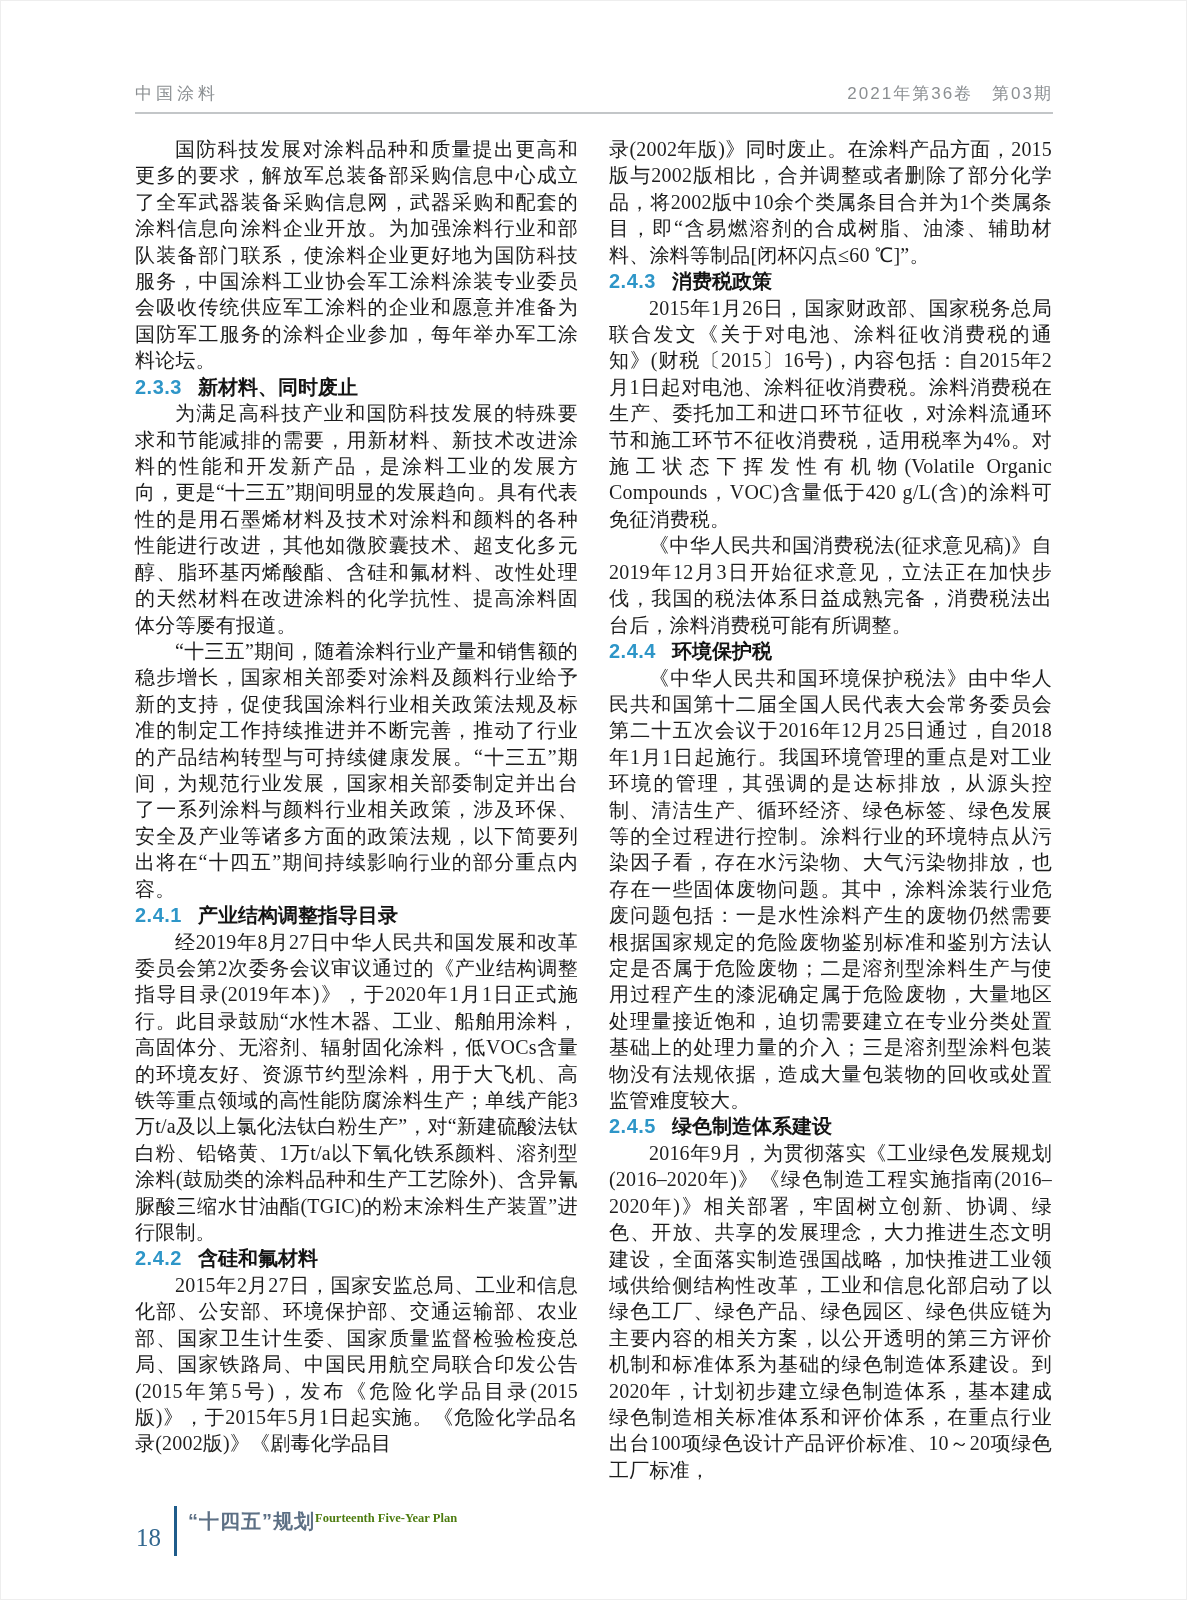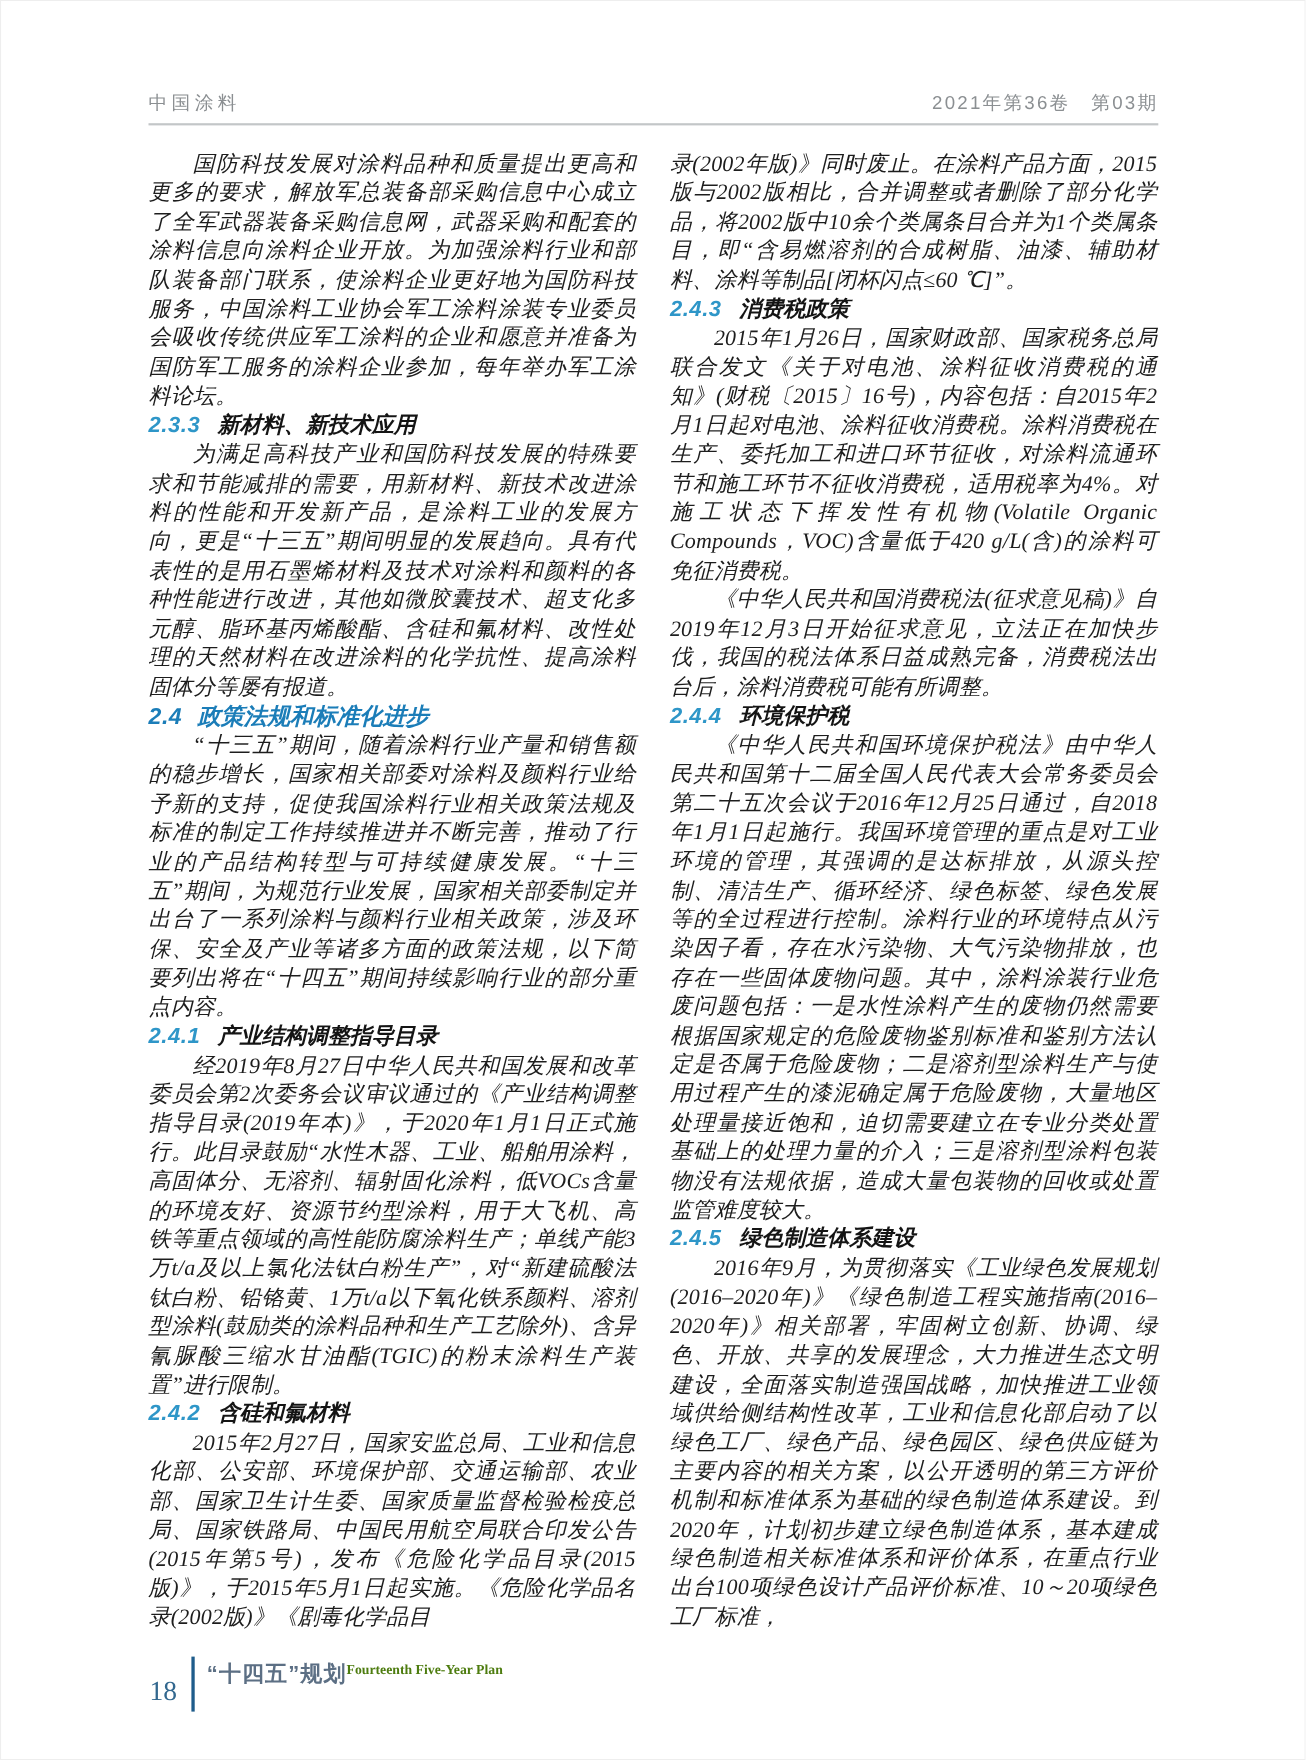--- a/index.html
+++ b/index.html
@@ -17,21 +17,21 @@
     display:flex;justify-content:space-between;align-items:flex-end;
     color:#8b8f92;font-size:17px;
     font-family:"Liberation Sans", sans-serif;
     padding-bottom:7px;border-bottom:2px solid #c3c6c8;
   }
   .header .journal{letter-spacing:4px;}
   .header .issue{letter-spacing:2px;}
   
   .content{
     position:absolute;top:136px;left:135px;width:918px;
-    display:flex;gap:31px;font-style:italic;
+    display:flex;gap:31px;
   }
   .col{width:443px;}
   .para{
     margin:0;font-size:20px;line-height:26.4px;
     text-align:justify;color:#1d1d1d;letter-spacing:0.2px;
   }
   .para.indent{text-indent:2em;}
   .h3{
     margin:0;font-size:20px;line-height:26.6px;font-weight:bold;
     font-family:"Liberation Sans", sans-serif;color:#141414;
@@ -71,23 +71,22 @@
 
   <div class="header">
     <span class="journal">中国涂料</span>
     <span class="issue">2021年第36卷　第03期</span>
   </div>
 
   <div class="content">
 
     <div class="col">
       <p class="para indent">国防科技发展对涂料品种和质量提出更高和更多的要求，解放军总装备部采购信息中心成立了全军武器装备采购信息网，武器采购和配套的涂料信息向涂料企业开放。为加强涂料行业和部队装备部门联系，使涂料企业更好地为国防科技服务，中国涂料工业协会军工涂料涂装专业委员会吸收传统供应军工涂料的企业和愿意并准备为国防军工服务的涂料企业参加，每年举办军工涂料论坛。</p>
-      <h4 class="h3"><span class="num">2.3.3</span><span class="title">新材料、新技术应用</span></h4>
+      <h4 class="h3"><span class="num">2.3.3</span><span class="title">新材料、同时废止</span></h4>
       <p class="para indent">为满足高科技产业和国防科技发展的特殊要求和节能减排的需要，用新材料、新技术改进涂料的性能和开发新产品，是涂料工业的发展方向，更是“十三五”期间明显的发展趋向。具有代表性的是用石墨烯材料及技术对涂料和颜料的各种性能进行改进，其他如微胶囊技术、超支化多元醇、脂环基丙烯酸酯、含硅和氟材料、改性处理的天然材料在改进涂料的化学抗性、提高涂料固体分等屡有报道。</p>
-      <h3 class="h2"><span class="num">2.4</span><span class="title">政策法规和标准化进步</span></h3>
       <p class="para indent">“十三五”期间，随着涂料行业产量和销售额的稳步增长，国家相关部委对涂料及颜料行业给予新的支持，促使我国涂料行业相关政策法规及标准的制定工作持续推进并不断完善，推动了行业的产品结构转型与可持续健康发展。“十三五”期间，为规范行业发展，国家相关部委制定并出台了一系列涂料与颜料行业相关政策，涉及环保、安全及产业等诸多方面的政策法规，以下简要列出将在“十四五”期间持续影响行业的部分重点内容。</p>
       <h4 class="h3"><span class="num">2.4.1</span><span class="title">产业结构调整指导目录</span></h4>
       <p class="para indent">经2019年8月27日中华人民共和国发展和改革委员会第2次委务会议审议通过的《产业结构调整指导目录(2019年本)》，于2020年1月1日正式施行。此目录鼓励“水性木器、工业、船舶用涂料，高固体分、无溶剂、辐射固化涂料，低VOCs含量的环境友好、资源节约型涂料，用于大飞机、高铁等重点领域的高性能防腐涂料生产；单线产能3万t/a及以上氯化法钛白粉生产”，对“新建硫酸法钛白粉、铅铬黄、1万t/a以下氧化铁系颜料、溶剂型涂料(鼓励类的涂料品种和生产工艺除外)、含异氰脲酸三缩水甘油酯(TGIC)的粉末涂料生产装置”进行限制。</p>
       <h4 class="h3"><span class="num">2.4.2</span><span class="title">含硅和氟材料</span></h4>
       <p class="para indent">2015年2月27日，国家安监总局、工业和信息化部、公安部、环境保护部、交通运输部、农业部、国家卫生计生委、国家质量监督检验检疫总局、国家铁路局、中国民用航空局联合印发公告(2015年第5号)，发布《危险化学品目录(2015版)》，于2015年5月1日起实施。《危险化学品名录(2002版)》《剧毒化学品目</p>
     </div>
 
     <div class="col">
       <p class="para">录(2002年版)》同时废止。在涂料产品方面，2015版与2002版相比，合并调整或者删除了部分化学品，将2002版中10余个类属条目合并为1个类属条目，即“含易燃溶剂的合成树脂、油漆、辅助材料、涂料等制品[闭杯闪点≤60 ℃]”。</p>
       <h4 class="h3"><span class="num">2.4.3</span><span class="title">消费税政策</span></h4>

